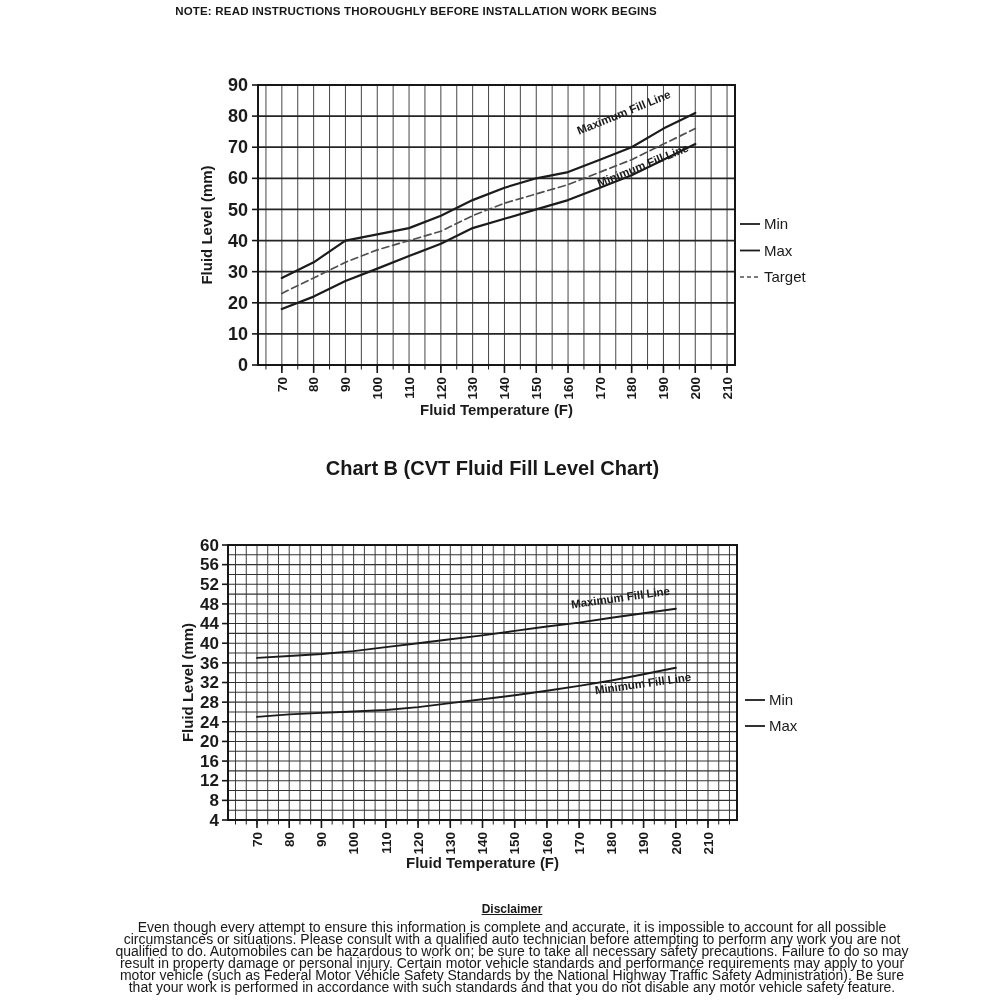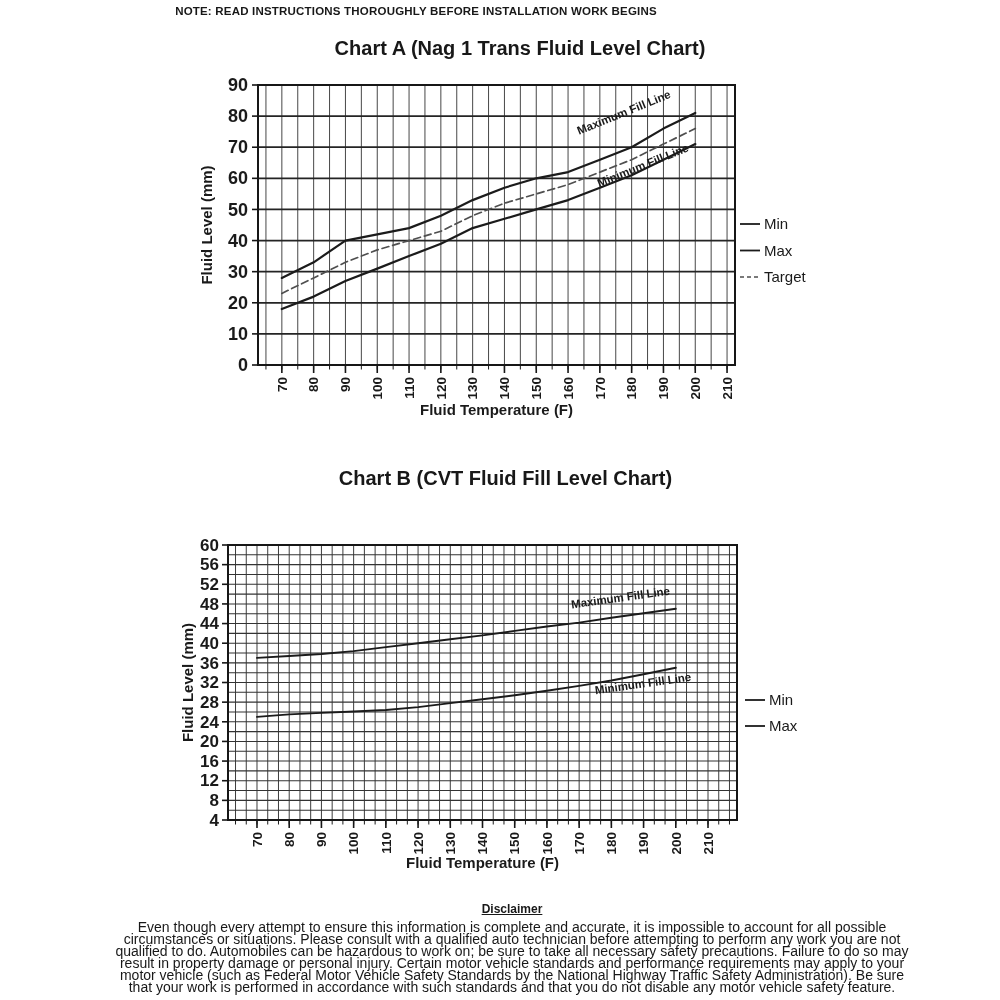--- a/index.html
+++ b/index.html
@@ -3,36 +3,35 @@
 <meta charset="utf-8">
 <style>
   html,body{margin:0;padding:0;background:#ddd;}
   .page{position:relative;width:1000px;height:1000px;background:#fff;
         font-family:"Liberation Sans", sans-serif;color:#181818;overflow:hidden;
         filter:blur(0.2px);}
   .note{position:absolute;top:5px;left:0;width:832px;text-align:center;
         font-weight:700;font-size:11.5px;letter-spacing:.2px;}
   .chart-title{position:absolute;text-align:center;font-weight:700;font-size:20px;}
   #titleA{top:37px;left:40px;width:960px;}
-  #titleB{top:467px;left:0;width:985px;margin-left:13px;}
+  #titleB{top:457px;left:0;width:985px;}
   svg{position:absolute;overflow:visible;}
   #svgA{left:195px;top:75px;}
   #svgB{left:180px;top:535px;}
   svg text{font-family:"Liberation Sans", sans-serif;fill:#1a1a1a;}
   .disclaimer{position:absolute;left:100px;top:902px;width:800px;text-align:center;margin-left:12px;}
   .disc-head{font-weight:700;font-size:12px;text-decoration:underline;margin-bottom:5px;}
   .disc-body{font-size:14px;line-height:12px;}
 </style>
 </head>
 <body>
 
 <div class="page">
   <div class="note">NOTE: READ INSTRUCTIONS THOROUGHLY BEFORE INSTALLATION WORK BEGINS</div>
 
-  <div class="chart-title" id="titleA">Chart A (Nag 1 Trans Fluid Level Chart)</div>
   <svg id="svgA" width="640" height="350">
       <line x1="70.95" y1="10" x2="70.95" y2="290" stroke="#474747" stroke-width="1"></line>
       <line x1="70.95" y1="290" x2="70.95" y2="294.5" stroke="#1a1a1a" stroke-width="1"></line>
       <line x1="86.85" y1="10" x2="86.85" y2="290" stroke="#474747" stroke-width="1"></line>
       <line x1="86.85" y1="290" x2="86.85" y2="294.5" stroke="#1a1a1a" stroke-width="1"></line>
       <line x1="102.75" y1="10" x2="102.75" y2="290" stroke="#474747" stroke-width="1"></line>
       <line x1="102.75" y1="290" x2="102.75" y2="294.5" stroke="#1a1a1a" stroke-width="1"></line>
       <line x1="118.65" y1="10" x2="118.65" y2="290" stroke="#474747" stroke-width="1"></line>
       <line x1="118.65" y1="290" x2="118.65" y2="294.5" stroke="#1a1a1a" stroke-width="1"></line>
       <line x1="134.55" y1="10" x2="134.55" y2="290" stroke="#474747" stroke-width="1"></line>

